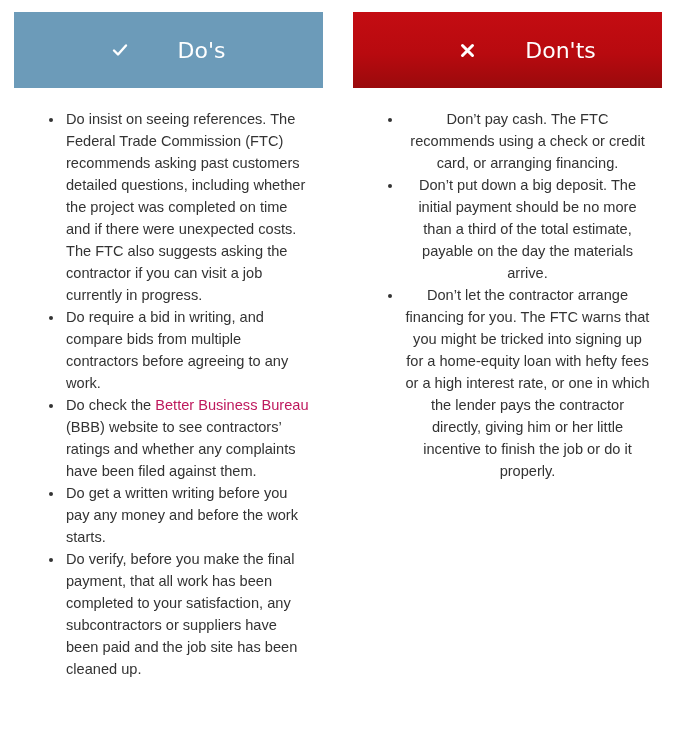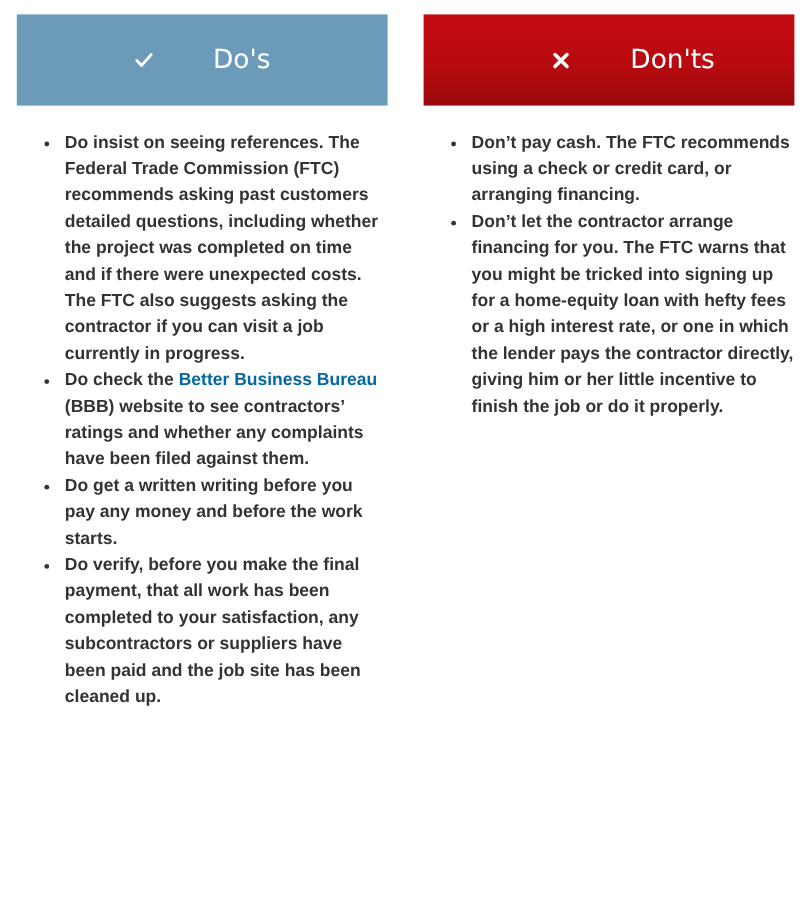--- a/index.html
+++ b/index.html
@@ -42,77 +42,79 @@
       margin-right: 8px;
       display: inline-flex;
       align-items: center;
     }
     .header .label {
       font-family: "DejaVu Sans", sans-serif;
       font-size: 22px;
       letter-spacing: 0px;
     }
     ul.list {
-      margin: 0;
+      margin: 12px;
       padding: 0;
       list-style: none;
       margin-top: 20px;
-      font-weight: bold;
     }
     ul.list li {
       position: relative;
       padding-left: 40px;
       font-size: 14.6px;
       line-height: 22px;
       color: #333333;
     }
     ul.list li::before {
       content: "";
       position: absolute;
       left: 23px;
       top: 10px;
       width: 4px;
       height: 4px;
       border-radius: 50%;
       background: #333333;
     }
     .col-right ul.list li {
       padding-left: 40px;
+      text-align: center;
     }
     a.link {
-      color: #0369a1;
+      color: #be185d;
       text-decoration: none;
     }
   </style>
 </head>
 <body>
 
 <div class="col col-left">
   <div class="header header-dos">
     <span class="icon">
       <svg width="16" height="14" viewBox="0 0 16 14">
         <path d="M2 7.5 L6 11.5 L14 2.5" fill="none" stroke="#ffffff" stroke-width="2.4" stroke-linecap="round" stroke-linejoin="round"></path>
       </svg>
     </span>
     <span class="label">Do's</span>
   </div>
   <ul class="list">
     <li>Do insist on seeing references. The Federal Trade Commission (FTC) recommends asking past customers detailed questions, including whether the project was completed on time and if there were unexpected costs. The FTC also suggests asking the contractor if you can visit a job currently in progress.</li>
+    <li>Do require a bid in writing, and compare bids from multiple contractors before agreeing to any work.</li>
     <li><span>Do check the </span><a class="link" href="#">Better Business Bureau</a><span> (BBB) website to see contractors’ ratings and whether any complaints have been filed against them.</span></li>
     <li>Do get a written writing before you pay any money and before the work starts.</li>
     <li>Do verify, before you make the final payment, that all work has been completed to your satisfaction, any subcontractors or suppliers have been paid and the job site has been cleaned up.</li>
   </ul>
 </div>
 
 <div class="col col-right">
   <div class="header header-donts">
     <span class="icon">
       <svg width="15" height="15" viewBox="0 0 15 15">
         <path d="M2.5 2.5 L12.5 12.5 M12.5 2.5 L2.5 12.5" fill="none" stroke="#ffffff" stroke-width="3" stroke-linecap="round"></path>
       </svg>
     </span>
     <span class="label">Don'ts</span>
   </div>
   <ul class="list">
     <li>Don’t pay cash. The FTC recommends using a check or credit card, or arranging financing.</li>
+    <li>Don’t put down a big deposit. The initial payment should be no more than a third of the total estimate, payable on the day the materials arrive.</li>
     <li>Don’t let the contractor arrange financing for you. The FTC warns that you might be tricked into signing up for a home-equity loan with hefty fees or a high interest rate, or one in which the lender pays the contractor directly, giving him or her little incentive to finish the job or do it properly.</li>
   </ul>
 </div>
 
 </body></html>

